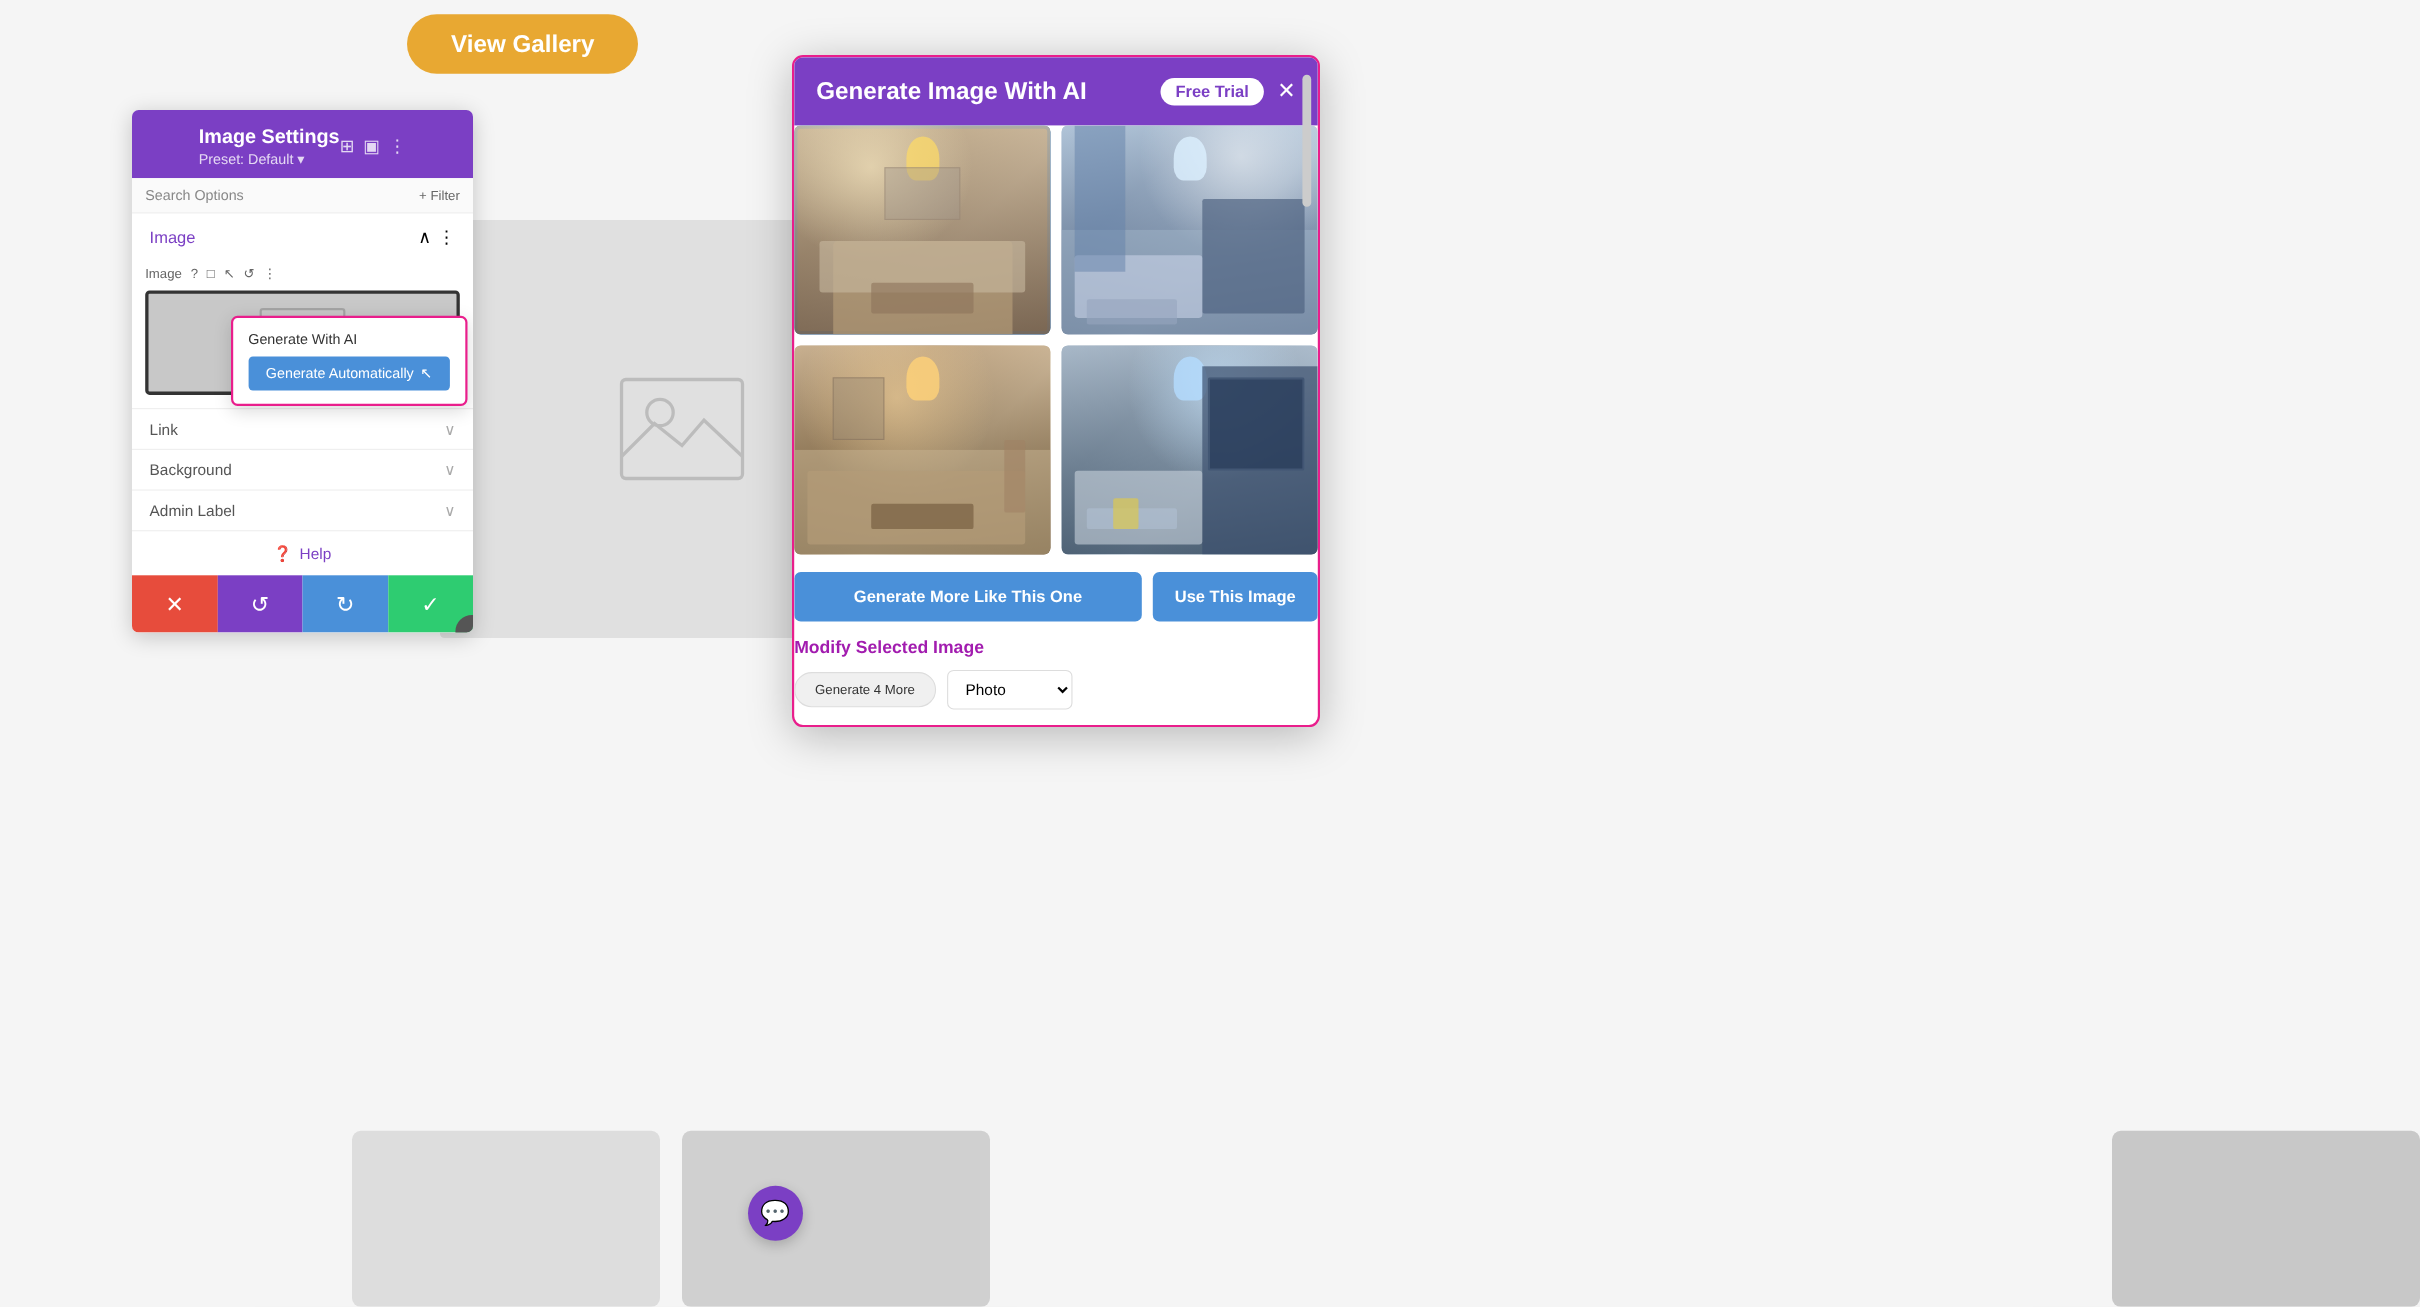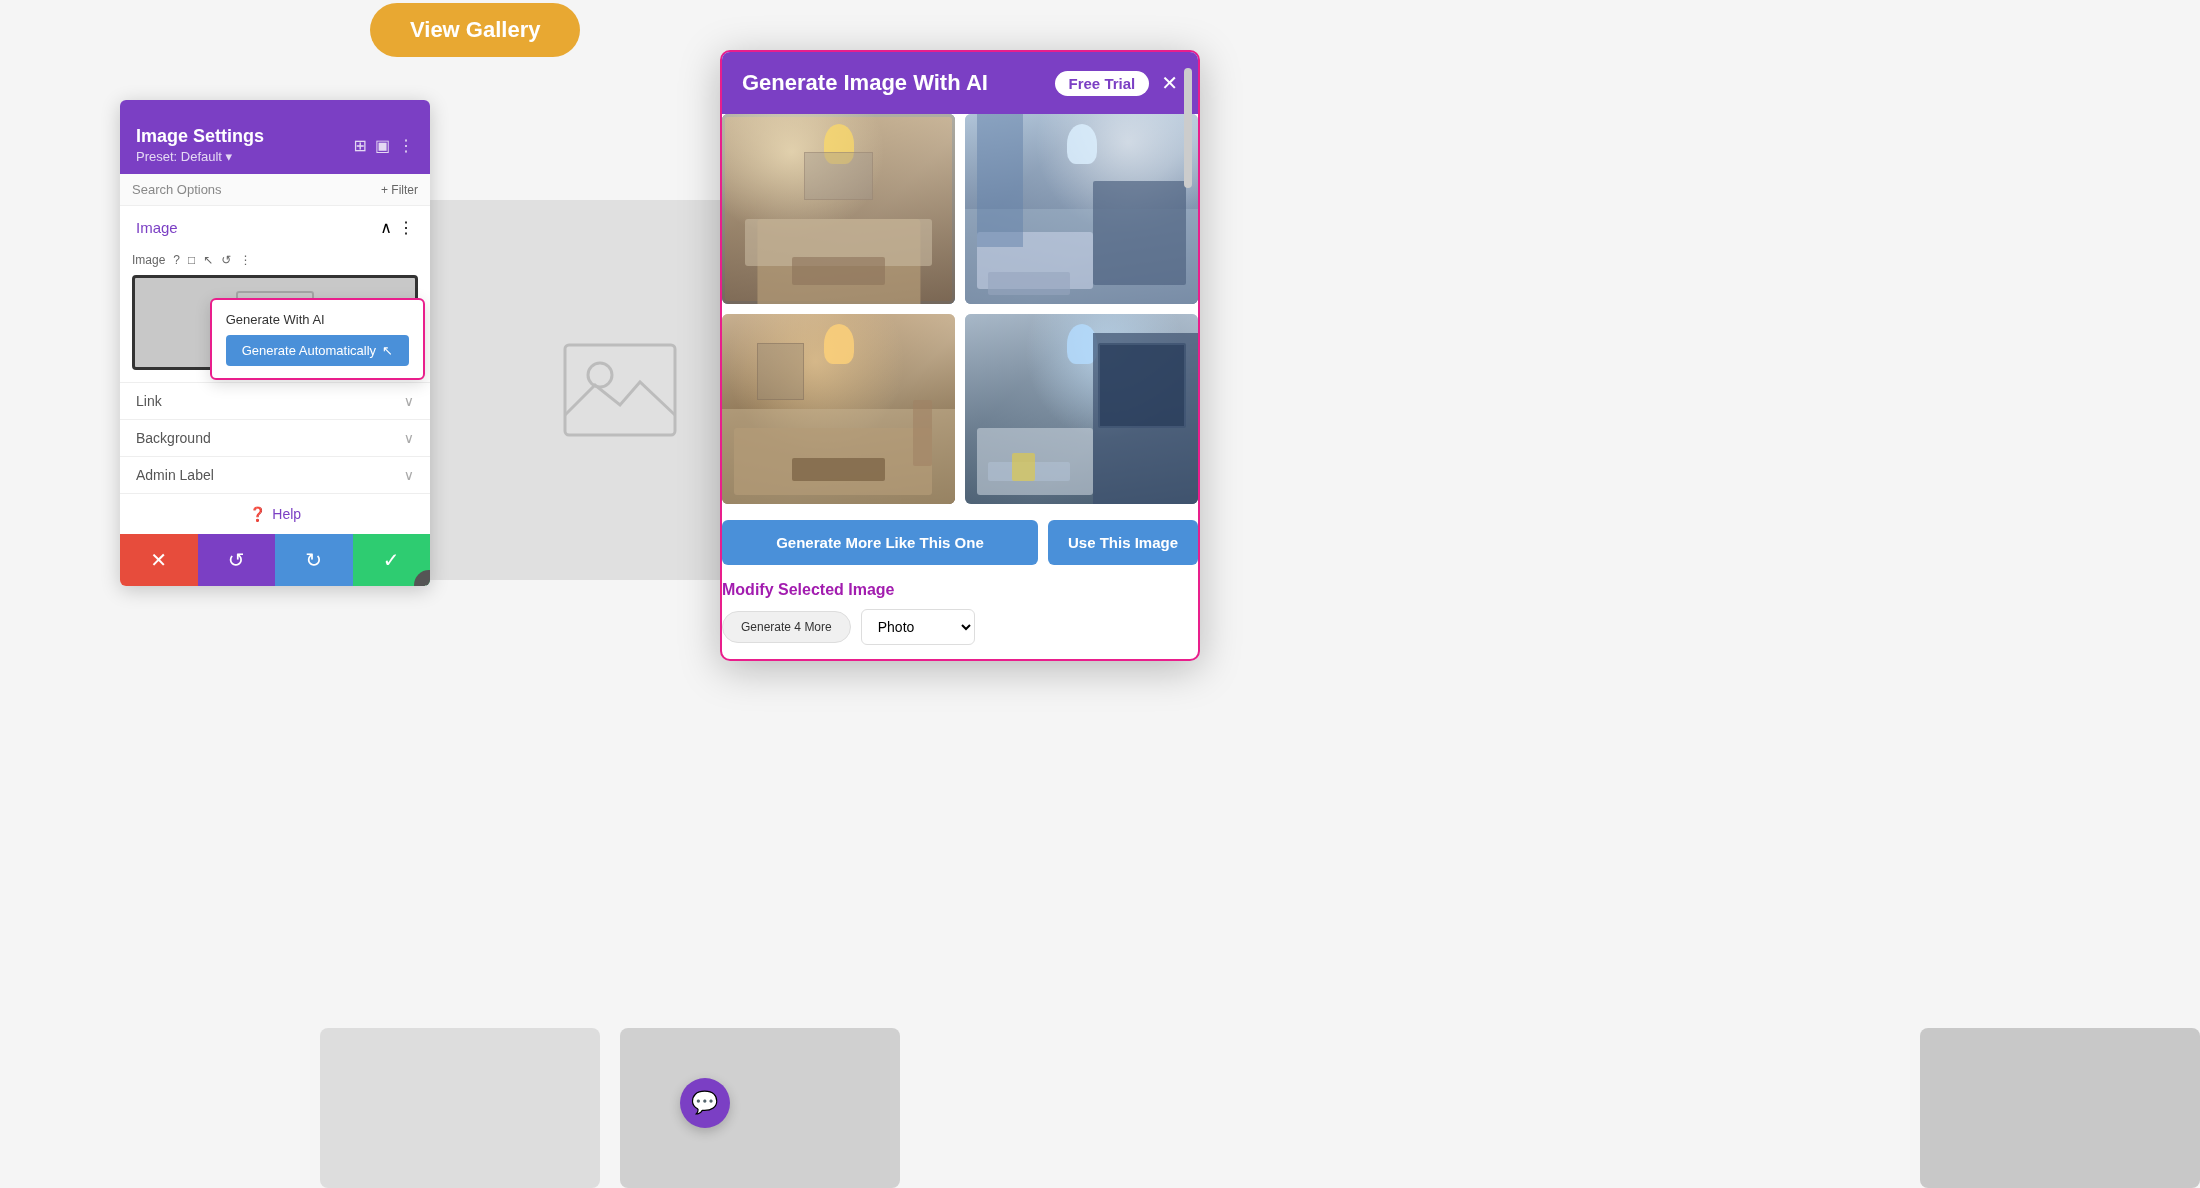--- a/index.html
+++ b/index.html
@@ -14,21 +14,21 @@
 
     
     .page-bg {
       position: absolute;
       top: 0; left: 0; right: 0; bottom: 0;
       background: #f5f5f5;
     }
 
     .view-gallery-btn {
       position: absolute;
-      top: 3px; left: 370px;
+      top: 13px; left: 370px;
       background: #e8a832;
       color: white;
       border: none;
       border-radius: 30px;
       padding: 14px 40px;
       font-size: 22px;
       font-weight: 600;
       cursor: pointer;
     }
 
@@ -90,24 +90,24 @@
       background: white;
       border-radius: 6px;
       box-shadow: 0 4px 20px rgba(0,0,0,0.2);
       overflow: hidden;
       z-index: 10;
     }
 
     .panel-header {
       background: #7b3fc4;
       color: white;
-      padding: 26px 16px 10px;
-      display: flex;
-      align-items: center;
-      justify-content: space-between;
+      padding: 14px 16px 10px;
+      display: flex;
+      align-items: center;
+      justify-content: center;
     }
 
     .panel-header-title {
       font-size: 18px;
       font-weight: 600;
     }
 
     .panel-header-subtitle {
       font-size: 13px;
       opacity: 0.8;

